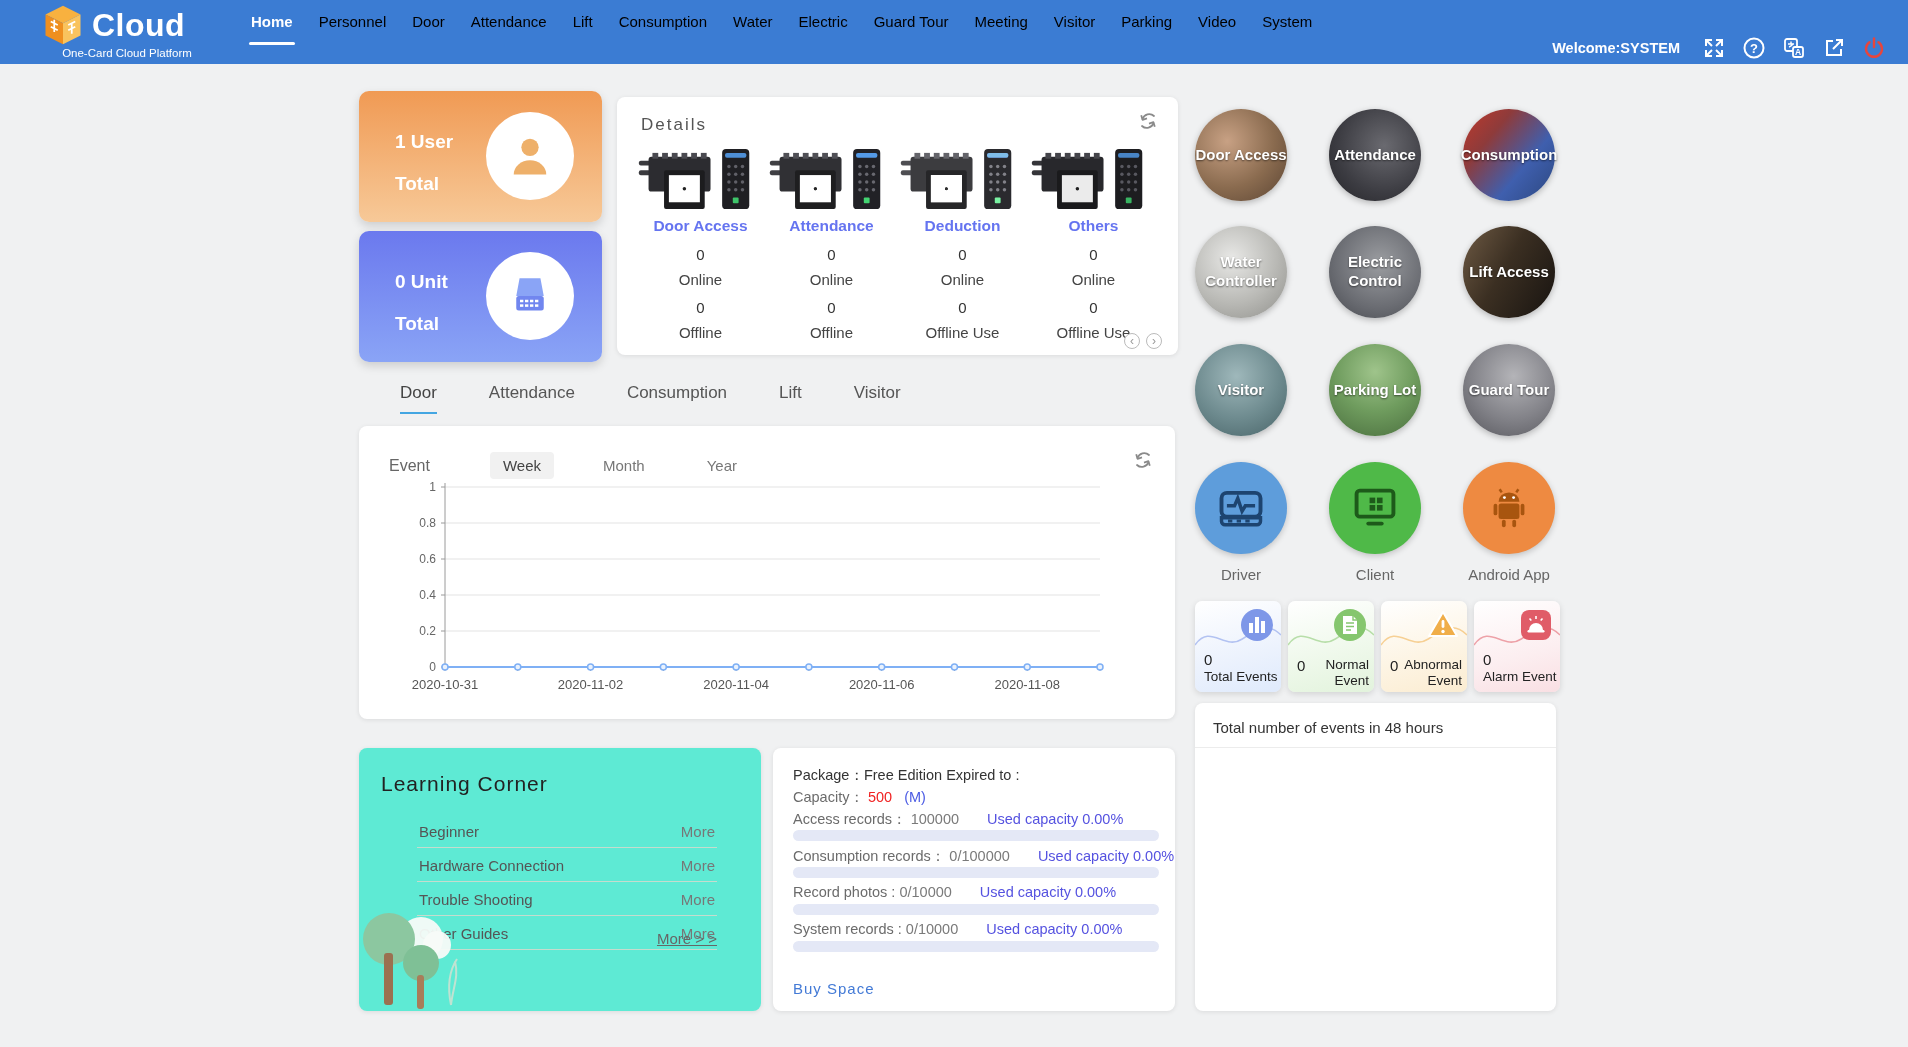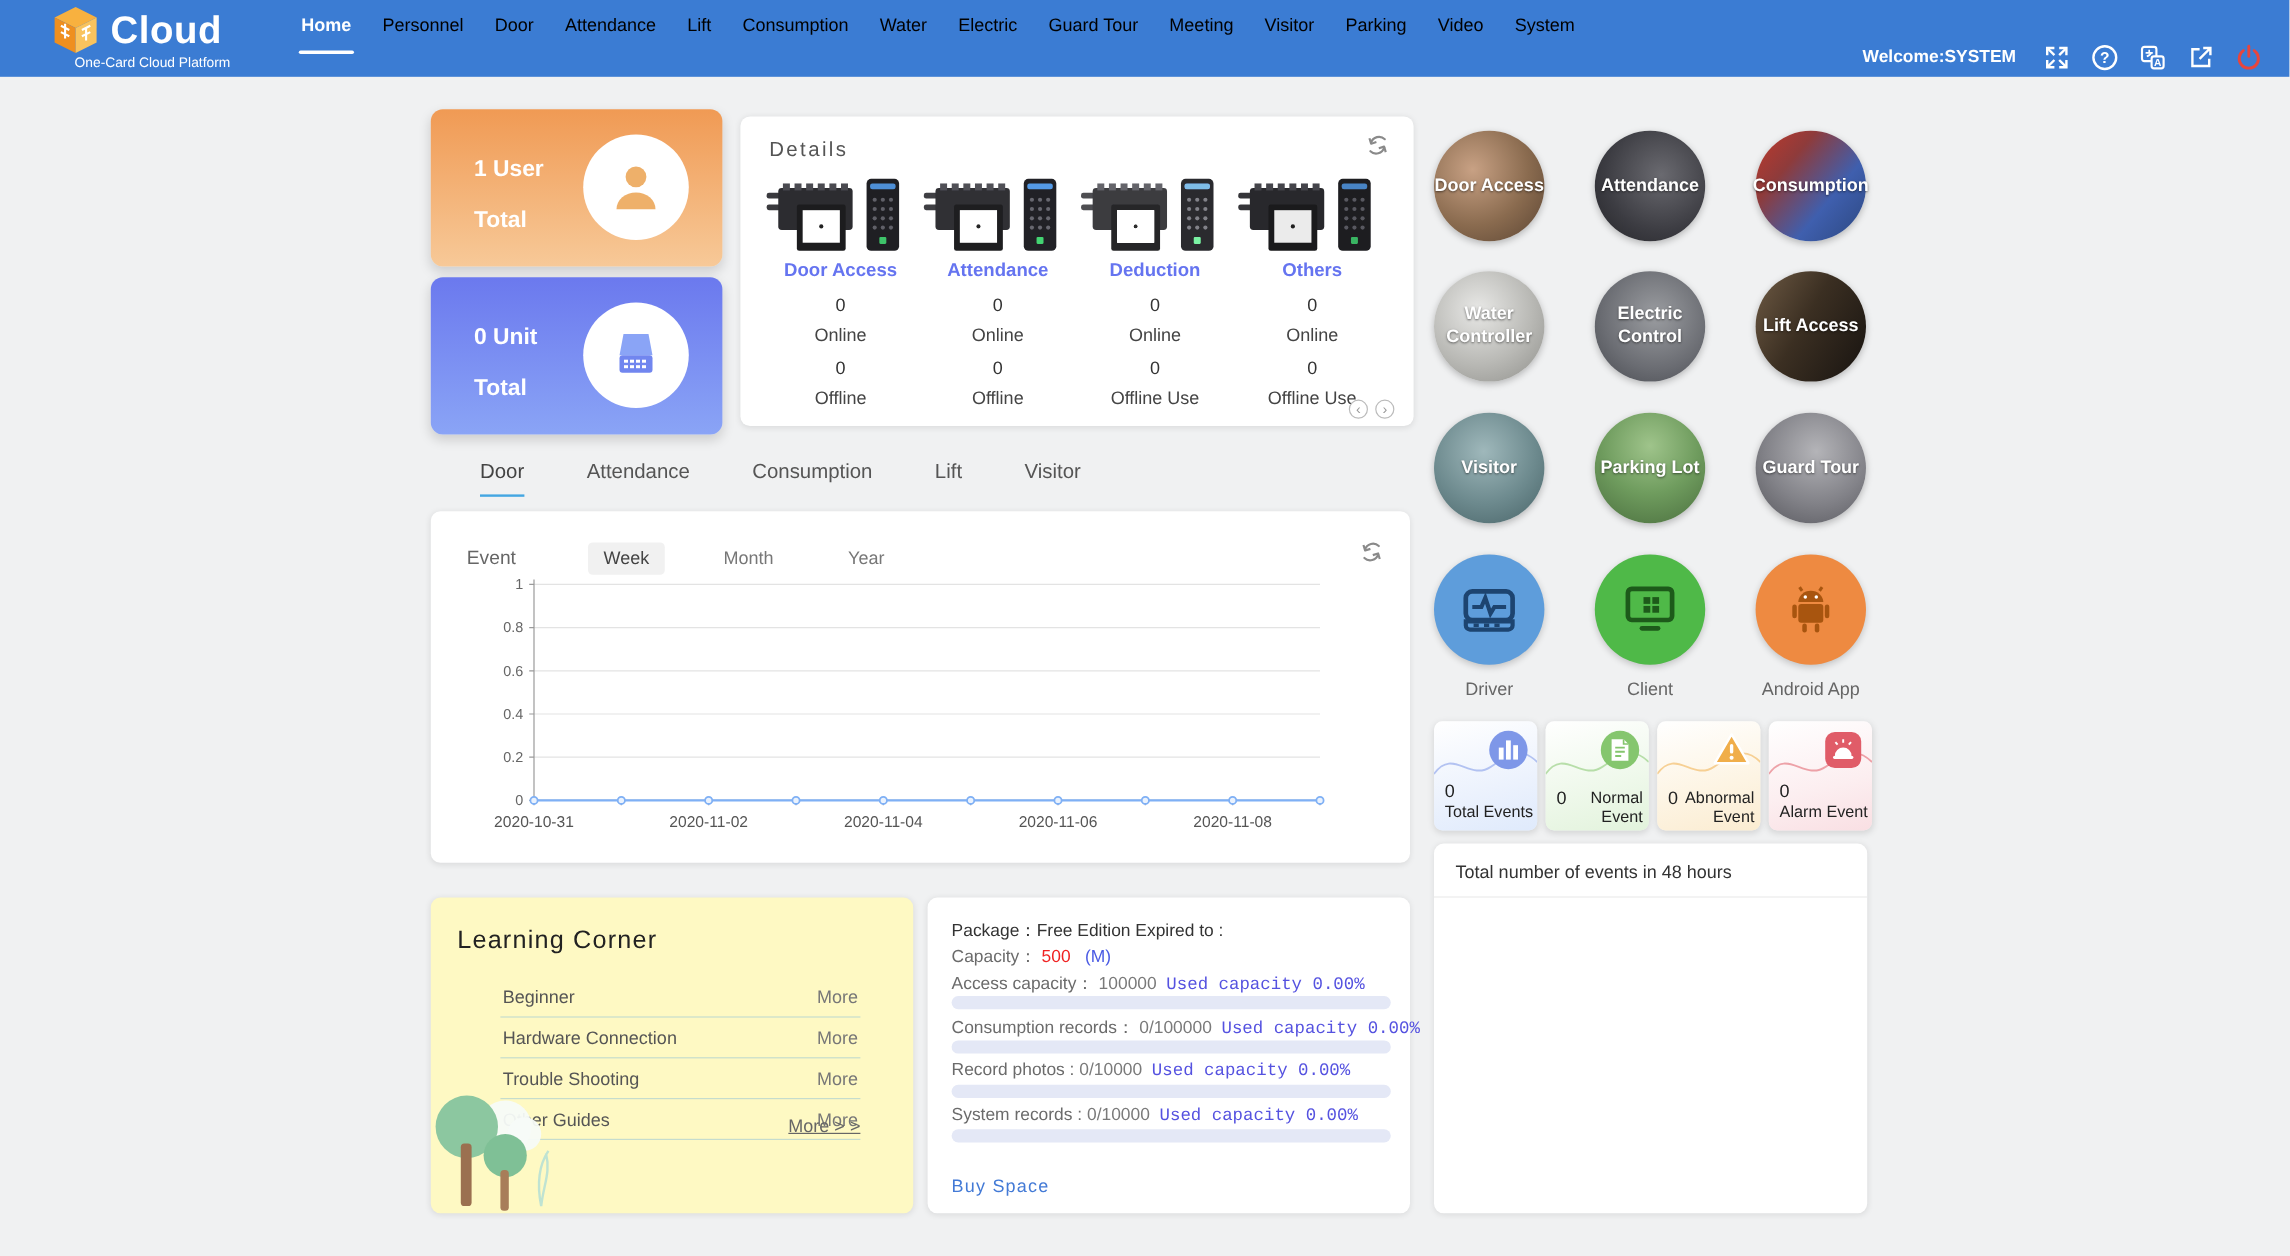--- a/index.html
+++ b/index.html
@@ -65,37 +65,37 @@
   #event-chart { position:absolute; left:0; top:0; width:816px; height:293px; }
   #event-chart line.grid { stroke:#e3e3e3; stroke-width:1; }
   #event-chart line.axis { stroke:#9a9a9a; stroke-width:1; }
   #event-chart line.tick { stroke:#9a9a9a; stroke-width:1; }
   #event-chart text.ytick { fill:#666; font-size:12px; text-anchor:end; font-family:"Liberation Sans",sans-serif; }
   #event-chart text.xtick { fill:#555; font-size:13px; text-anchor:middle; font-family:"Liberation Sans",sans-serif; }
   #event-chart polyline.series { fill:none; stroke-width:2; }
   #event-chart circle.marker { fill:#eaf2fd; stroke-width:1.5; }
 
   
-  .learning-panel { position:absolute; left:359px; top:748px; width:402px; height:263px; background:#fef9c3; border-radius:8px; box-shadow:0 1px 5px rgba(0,0,0,0.09); }
+  .learning-panel { position:absolute; left:359px; top:748px; width:402px; height:263px; background:#5eead4; border-radius:8px; box-shadow:0 1px 5px rgba(0,0,0,0.09); }
   .learning-title { position:absolute; left:22px; top:24px; font-size:21px; color:#222; letter-spacing:1px; }
   .learning-list { position:absolute; left:58px; top:66px; width:300px; }
   .learning-row { display:flex; justify-content:space-between; padding:9px 2px 7px 2px; border-bottom:1px solid #c5dccd; cursor:pointer; }
   .learning-label { font-size:15px; color:#555; }
   .learning-more { font-size:15px; color:#777; }
   .learning-morelink { position:absolute; right:44px; top:182px; font-size:15px; color:#666; cursor:pointer;text-decoration:underline; }
   .trees { position:absolute; left:0px; bottom:0px; width:130px; height:110px; }
 
   
   .package-panel { left:773px; top:748px; width:402px; height:263px; }
   .pkg-line { position:absolute; left:20px; font-size:14.5px; color:#333; white-space:nowrap; }
   .pkg-gray { color:#6b6b6b; }
   .pkg-val { color:#7a7a7a; }
   .pkg-red { color:#f02222; }
   .pkg-blue { color:#4b5be4; }
-  .pkg-used { color:#5552e0; margin-left:4px;font-family:Liberation Mono, monospace; }
+  .pkg-used { color:#5552e0; margin-left:24px; }
   .pkg-bar { position:absolute; left:20px; width:366px; height:11px; background:#e4e8f6; border-radius:6px; overflow:hidden; }
   .pkg-bar-fill { height:100%; background:#8fa2e8; border-radius:6px; }
   .buy-space { position:absolute; left:20px; bottom:14px; font-size:15px; color:#437ad6; letter-spacing:1px; cursor:pointer; }
 
   
   .app-circle { position:absolute; width:92px; height:92px; border-radius:50%; display:flex; align-items:center; justify-content:center; text-align:center; cursor:pointer; box-shadow:0 2px 6px rgba(0,0,0,0.25); }
   .app-circle span { color:#fff; font-size:15px; font-weight:bold; line-height:1.25; text-shadow:0 1px 2px rgba(0,0,0,0.55); }
   .tool-wrap { position:absolute; width:100px; text-align:center; cursor:pointer; }
   .tool-circle { width:92px; height:92px; border-radius:50%; margin:0 auto; display:flex; align-items:center; justify-content:center; box-shadow:0 2px 6px rgba(0,0,0,0.2); }
   .tool-label { margin-top:12px; font-size:15px; color:#666; }
@@ -406,21 +406,21 @@
   <div class="panel package-panel">
     <div class="pkg-line" style="top:18px">
       <span>Package：</span><span>Free Edition Expired to :</span>
     </div>
     <div class="pkg-line" style="top:40px">
       <span class="pkg-gray">Capacity：</span>
       <span class="pkg-red">500</span>
       <span class="pkg-blue" style="margin-left:8px">(M)</span>
     </div>
     <div class="pkg-line" style="top:62px">
-      <span class="pkg-gray">Access capacity：</span>
+      <span class="pkg-gray">Access records：</span>
       <span class="pkg-val">100000</span>
       <span class="pkg-used">Used capacity 0.00%</span>
     </div>
     <div class="pkg-bar" style="top:82px">
         <div class="pkg-bar-fill" style="width:0%"></div>
       </div>
 
     <div class="pkg-line" style="top:99px">
       <span class="pkg-gray">Consumption records：</span>
       <span class="pkg-val">0/100000</span>

